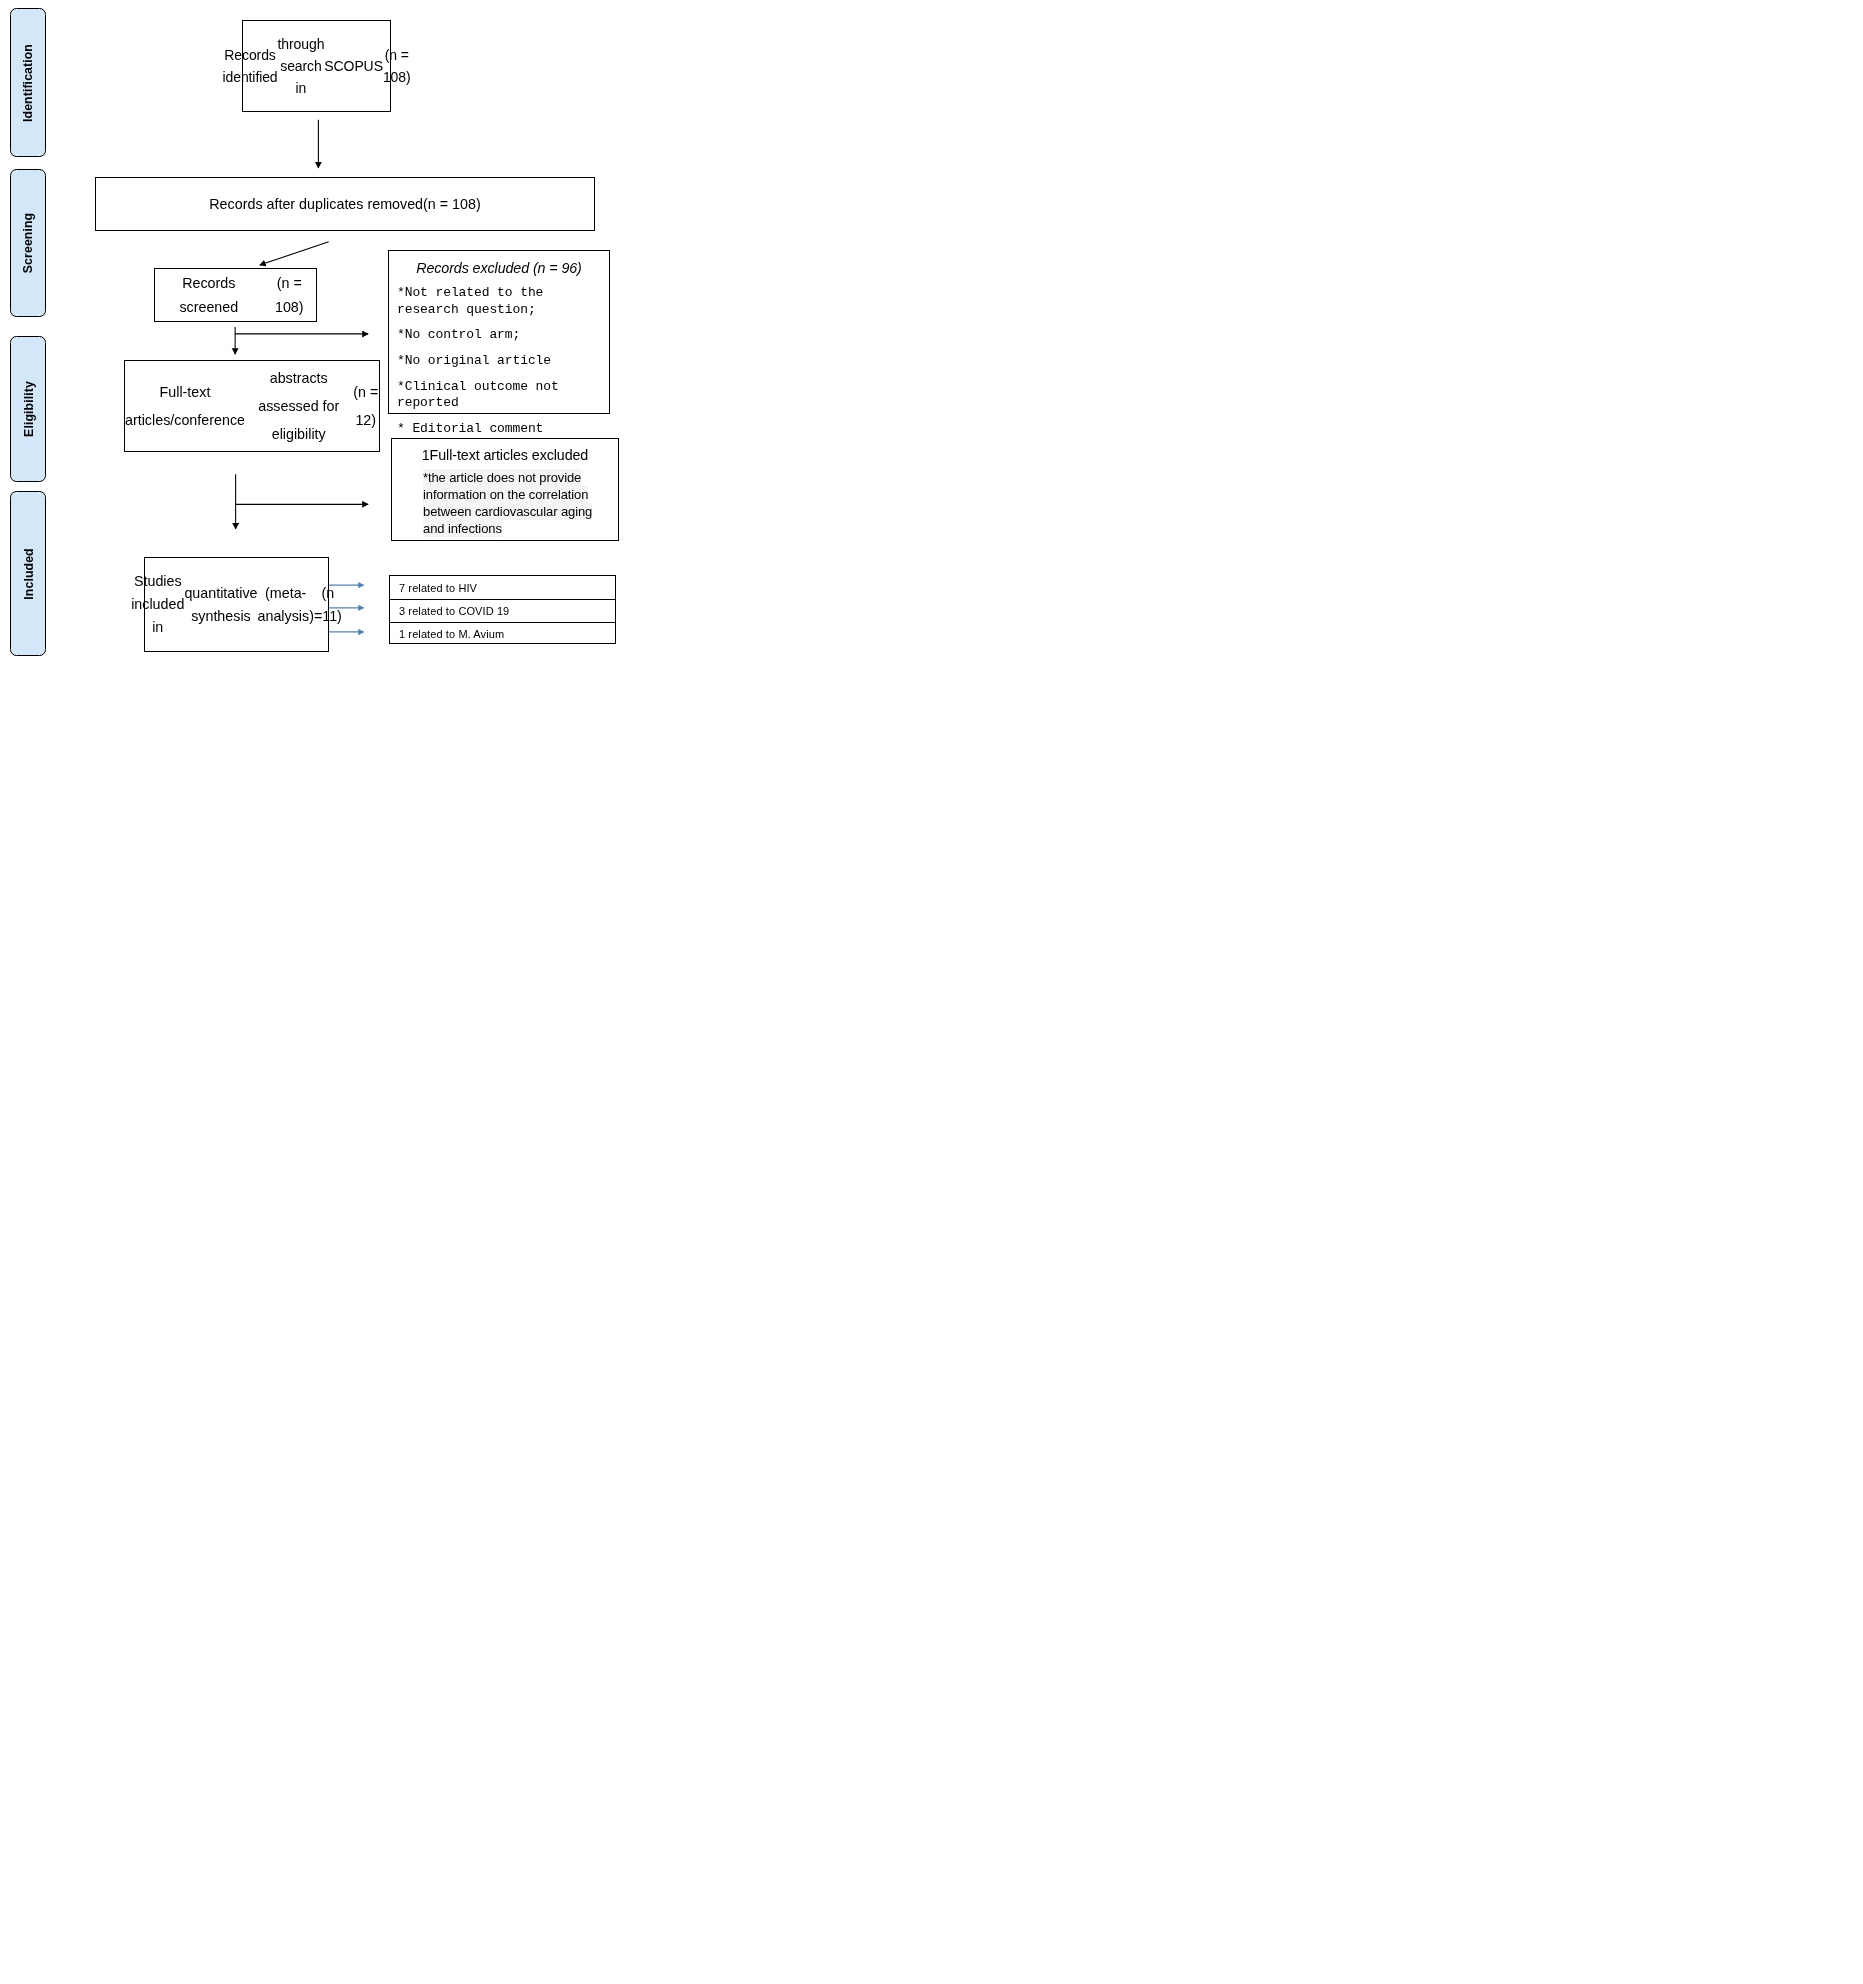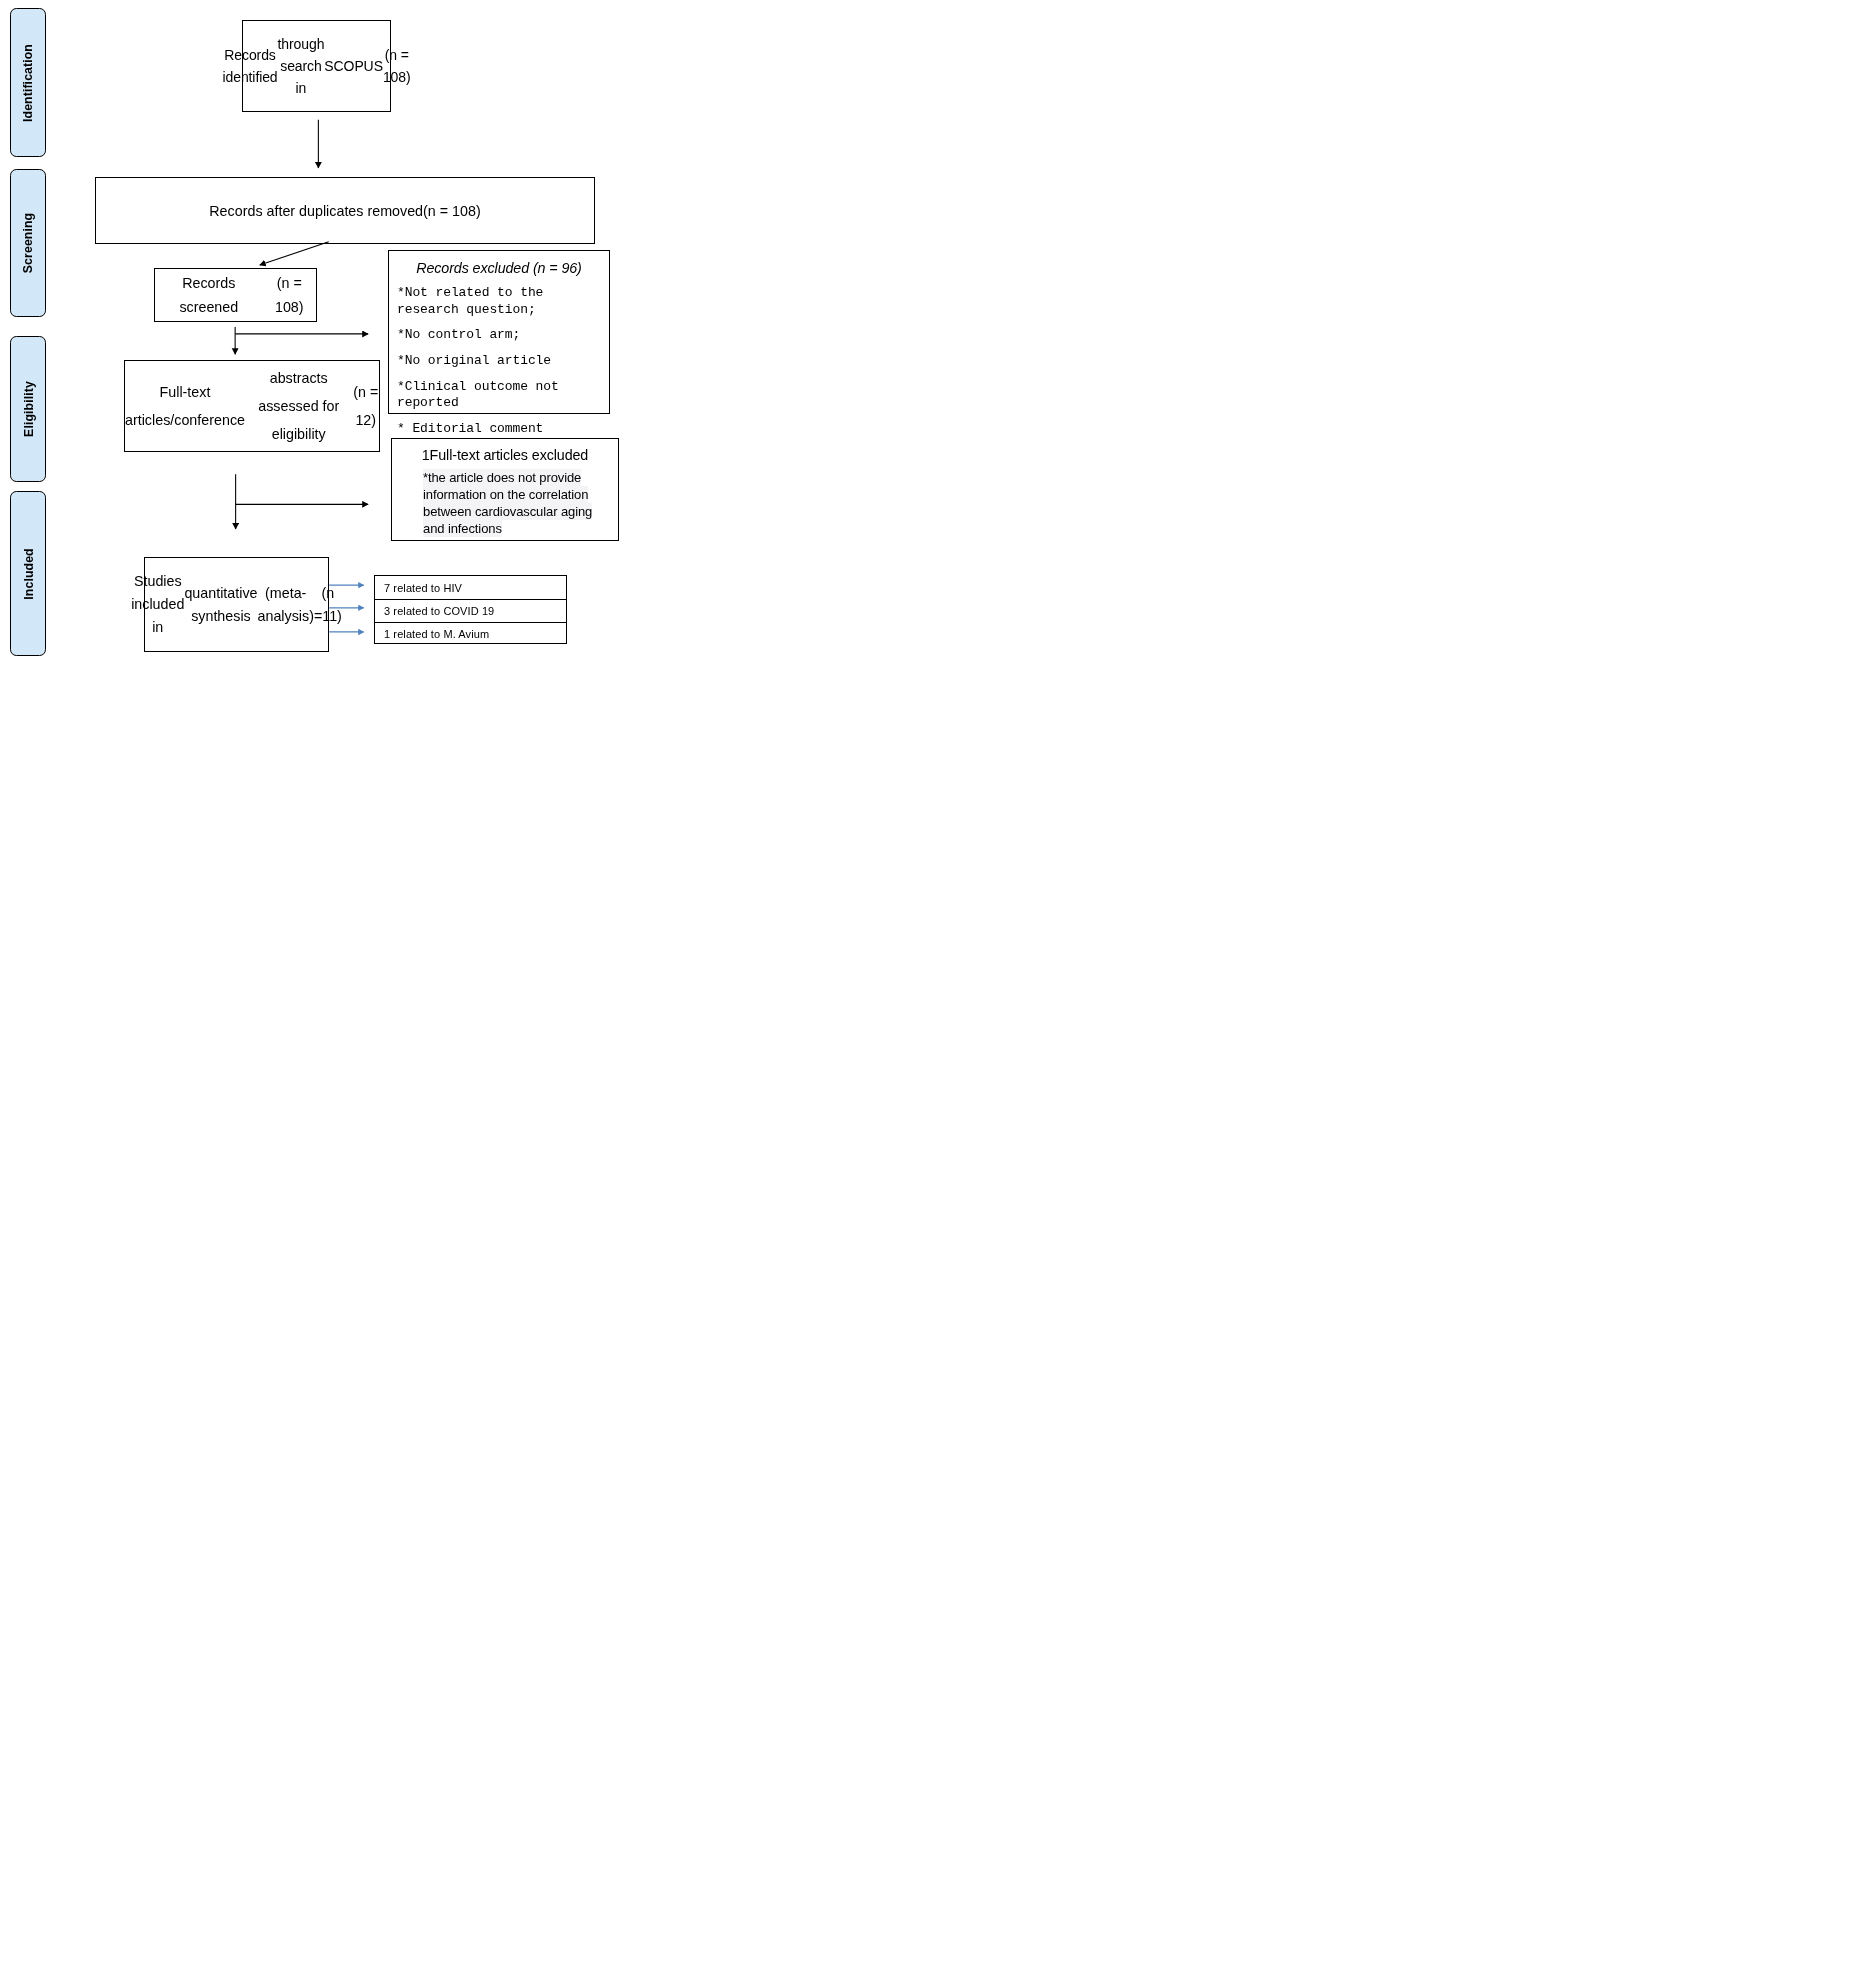--- a/index.html
+++ b/index.html
@@ -73,21 +73,21 @@
     <span class="vlabel">Included</span>
   </div>
 
   <div class="box" id="b-identified" style="left:242px;top:20px;width:149px;height:92px;">
     <div class="line fs-main">Records identified</div>
     <div class="line fs-main">through search in</div>
     <div class="line fs-main">SCOPUS</div>
     <div class="line fs-main">(n =  108)</div>
   </div>
 
-  <div class="box" id="b-dedup" style="left:95px;top:177px;width:500px;height:67px;">
+  <div class="box" id="b-dedup" style="left:95px;top:177px;width:500px;height:54px;">
     <div class="line">Records after duplicates removed</div>
     <div class="line">(n = 108)</div>
   </div>
 
   <div class="box" id="b-screened" style="left:154px;top:268px;width:163px;height:54px;">
     <div class="line">Records screened</div>
     <div class="line">(n = 108)</div>
   </div>
 
   <div class="box" id="b-fulltext" style="left:124px;top:360px;width:256px;height:92px;">
@@ -110,21 +110,21 @@
     <div class="reason">*No original article</div>
     <div class="reason">*Clinical outcome not reported</div>
     <div class="reason">* Editorial comment</div>
   </div>
 
   <div class="excl" id="b-ft-excluded" style="left:391px;top:438px;width:228px;height:103px;">
     <div class="title">1Full-text articles excluded</div>
     <span class="reason-wrap"><span class="reason">*the article does not provide information on the correlation between cardiovascular aging and infections</span></span>
   </div>
 
-  <div class="rtable" style="left:374px;top:575px;width:193px;height:69px;">
+  <div class="rtable" style="left:389px;top:575px;width:227px;height:69px;">
     <div class="trow" style="height:23px;">
       <span>7 related to HIV</span>
     </div>
     <div class="trow" style="height:23px;">
       <span>3 related to COVID 19</span>
     </div>
     <div class="trow" style="height:22px;">
       <span>1 related to M. Avium</span>
     </div>
   </div>

